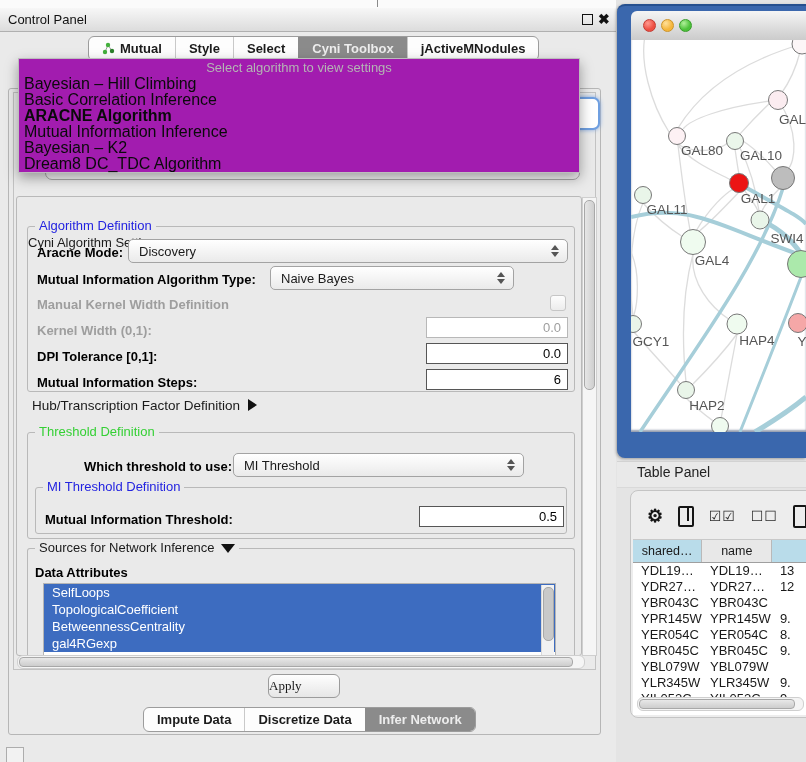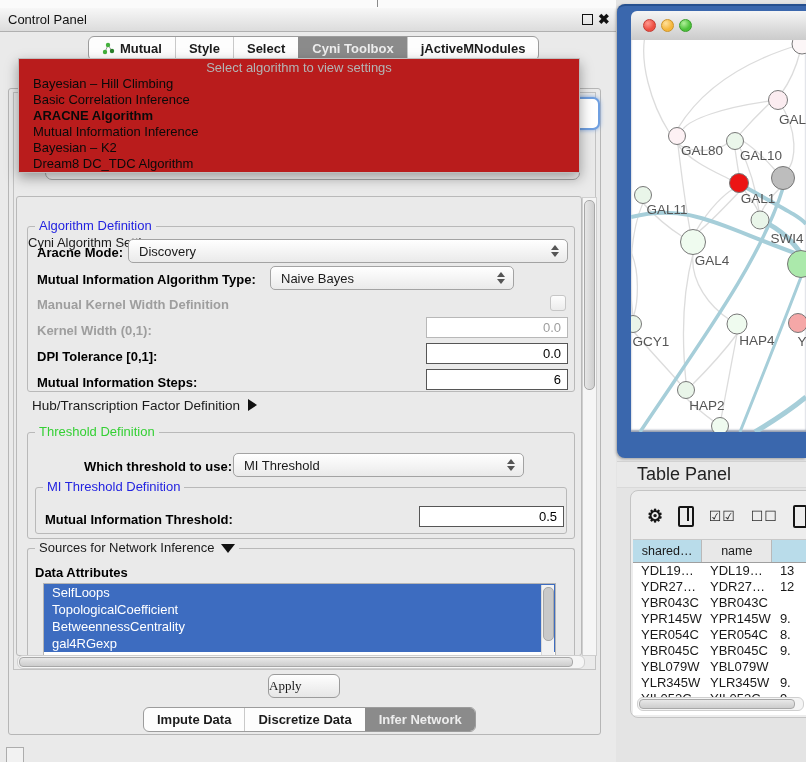--- a/index.html
+++ b/index.html
@@ -62,41 +62,41 @@
   .vsb .th{position:absolute;left:1px;top:2px;width:9px;height:188px;border-radius:5px;
       background:linear-gradient(90deg,#e6e6e6,#cfcfcf);border:1px solid #a8a8a8;}
   .hsb{left:17px;top:655px;width:566px;height:12px;background:#f5f5f5;border:1px solid #cfcfcf;border-radius:6px;}
   .hsb .th{position:absolute;left:1px;top:1px;width:552px;height:8px;border-radius:4px;
       background:linear-gradient(#e8e8e8,#cdcdcd);border:1px solid #a8a8a8;}
   
   .apply{left:268px;top:674px;width:70px;height:22px;border:1px solid #9b9b9b;border-radius:6px;
       background:linear-gradient(#fefefe,#e6e6e6);font-size:13px;line-height:22px;font-family:Liberation Serif, serif;}
   .btabs{left:143px;top:707px;height:23px;display:flex;border:1px solid #9c9c9c;border-radius:6px;background:#fdfdfd;overflow:hidden;}
   
-  .popup{left:18px;top:58px;width:560px;height:113px;background:#b91c1c;border:1px solid #bdbdbd;
+  .popup{left:18px;top:58px;width:560px;height:113px;background:#a21caf;border:1px solid #bdbdbd;
       box-shadow:0 5px 12px rgba(0,0,0,.35);z-index:50;}
   .pop-head{height:17px;line-height:17px;text-align:center;color:#b4b4b4;font-size:13px;}
-  .pop-item{height:16px;line-height:16px;padding-left:14px;font-size:13px;color:#0a0a0a;white-space:nowrap;}
+  .pop-item{height:16px;line-height:16px;padding-left:5px;font-size:16px;color:#0a0a0a;white-space:nowrap;}
   .pop-item.bold{font-weight:bold;}
   .grip{left:6px;top:747px;width:16px;height:15px;border:1px solid #adadad;background:#f2f2f2;}
   
   .right-bg{left:616px;top:0;width:190px;height:762px;background:#e4e4e4;}
   .netwin{left:617px;top:4px;width:189px;height:452px;background:#3a67ad;border-top:2px solid #26508f;
       border-radius:8px 0 0 8px;box-shadow:-1px 1px 3px rgba(0,0,0,.3);}
   .net-titlebar{position:absolute;left:14px;top:5px;right:0;height:29px;
       background:linear-gradient(#f5f5f5,#cbcbcb);border-radius:6px 0 0 0;border-bottom:1px solid #9a9a9a;}
   .tl{position:absolute;top:8px;width:11px;height:11px;border-radius:50%;}
   .tl.r{left:12px;background:radial-gradient(circle at 35% 30%,#ff9a90,#ee4f43 60%);border:1px solid #c23b32;}
   .tl.y{left:30px;background:radial-gradient(circle at 35% 30%,#ffe09a,#f5b63c 60%);border:1px solid #cd9327;}
   .tl.g{left:48px;background:radial-gradient(circle at 35% 30%,#b0f09a,#4cc23a 60%);border:1px solid #389c2a;}
   .net-canvas{position:absolute;left:14px;top:34px;right:0;bottom:26px;background:#fff;
       box-shadow:inset 0 -2px 2px rgba(20,40,80,.45);overflow:hidden;}
   .tp-strip{left:617px;top:461px;width:189px;height:25px;background:#e9e9e9;
       border-top:1px solid #d2d2d2;border-bottom:1px solid #d9d9d9;}
-  .tp-title{left:637px;top:464px;font-size:18px;color:#222;}
+  .tp-title{left:637px;top:464px;font-size:14px;color:#222;}
   .tpwin{left:630px;top:490px;width:176px;height:226px;background:#ededed;border:1px solid #c4c4c4;
       border-radius:8px 0 0 8px;}
   .tp-toolbar{position:absolute;left:0;top:8px;right:0;height:34px;display:flex;align-items:center;gap:15px;padding-left:16px;}
   .gear{font-size:18px;font-weight:bold;color:#151515;line-height:18px;}
   .colico{width:17px;height:17px;border:2px solid #151515;border-radius:2px;position:relative;}
   .colico:before{content:"";position:absolute;left:7px;top:0;width:2px;height:13px;background:#151515;}
   .cbpair{font-size:14px;color:#2a2a2a;letter-spacing:1px;white-space:nowrap;}
   .pageico{width:15px;height:19px;border:2px solid #151515;border-radius:2px;}
   .tp-table{position:absolute;left:2px;top:48px;right:0;bottom:2px;background:#fff;overflow:hidden;border-top:1px solid #c9c9c9;}
   .thead{display:flex;height:22px;border-bottom:1px solid #9f9f9f;}

